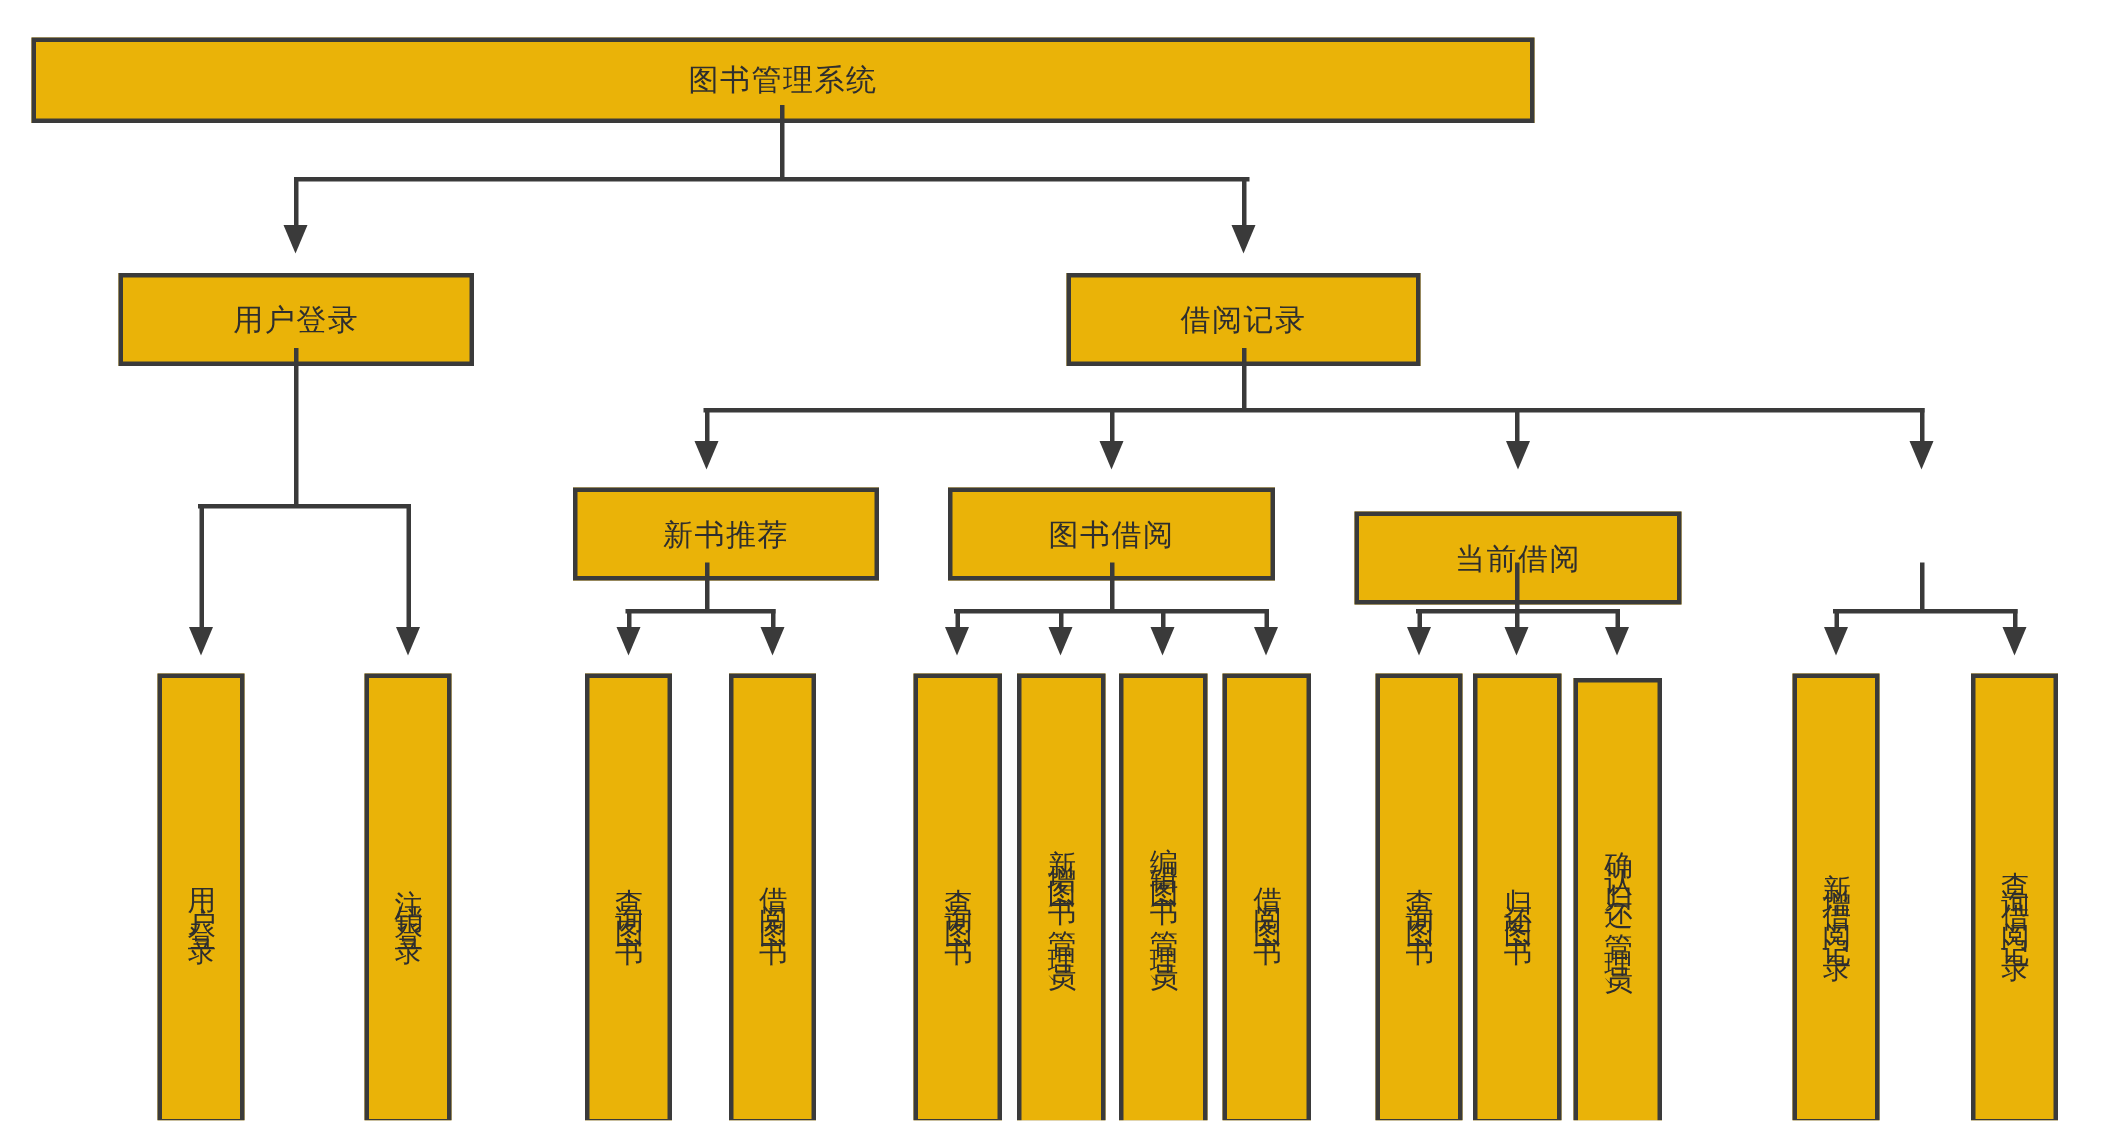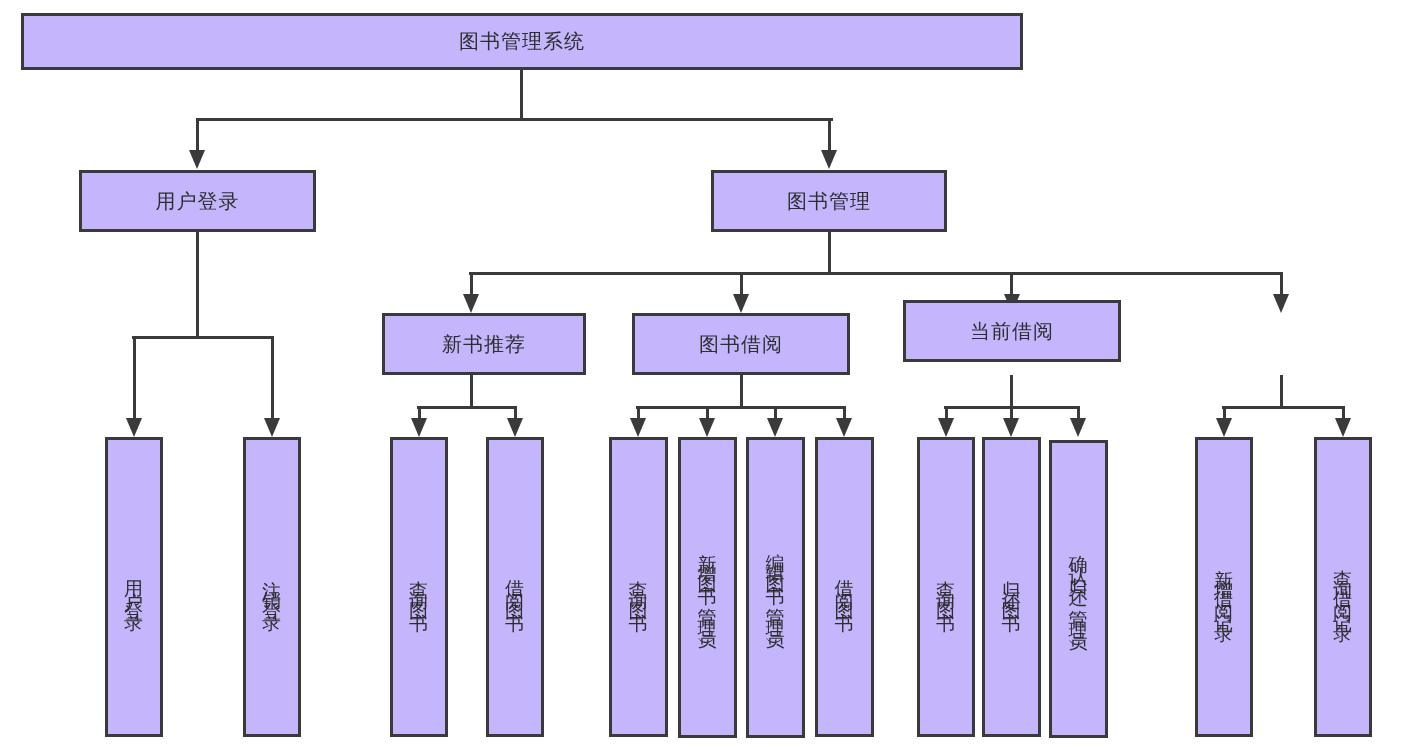--- a/index.html
+++ b/index.html
@@ -1,23 +1,23 @@
 <!DOCTYPE html>
 <html><head>
 <meta charset="utf-8">
 <style>
   html,body{margin:0;padding:0;background:#fff;}
   .canvas{
     position:relative;width:1405px;height:747px;background:#ffffff;overflow:hidden;
     font-family:"Liberation Sans","DejaVu Sans",sans-serif;color:#2e2e2e;
   }
   .box{
-    position:absolute;background:#c4b5fd;border:3px solid #3a3a3a;box-sizing:border-box;
+    position:absolute;background:#eab308;border:3px solid #3a3a3a;box-sizing:border-box;
     display:flex;align-items:center;justify-content:center;
-    font-size:20px;letter-spacing:1px;color:#2e2e2e;text-align:center;
+    font-size:20px;letter-spacing:1px;color:#2e2e2e;text-align:center;margin-top:12px;
   }
   .vbox{
     writing-mode:vertical-rl;text-orientation:mixed;
     font-size:19px;letter-spacing:11px;line-height:1;
   }
   .hline,.vline{position:absolute;background:#3a3a3a;}
   .hline{height:3px;}
   .vline{width:3px;}
   .arrowhead{
     position:absolute;width:0;height:0;
@@ -37,21 +37,21 @@
   <div class="box" style="left:21px;top:13px;width:1002px;height:57px">图书管理系统</div>
 
   <div class="vline" style="left:520px;top:70px;height:48px"></div>
   <div class="hline" style="left:196px;top:118px;width:637px"></div>
   <div class="vline" style="left:196px;top:118px;height:39px"></div>
   <div class="arrowhead" style="left:189px;top:150px"></div>
   <div class="vline" style="left:828px;top:118px;height:39px"></div>
   <div class="arrowhead" style="left:821px;top:150px"></div>
 
   <div class="box" style="left:79px;top:170px;width:237px;height:62px">用户登录</div>
-  <div class="box" style="left:711px;top:170px;width:236px;height:62px">图书管理</div>
+  <div class="box" style="left:711px;top:170px;width:236px;height:62px">借阅记录</div>
 
   <div class="vline" style="left:196px;top:232px;height:104px"></div>
   <div class="hline" style="left:132px;top:336px;width:141px"></div>
   <div class="vline" style="left:133px;top:336px;height:89px"></div>
   <div class="arrowhead" style="left:126px;top:418px"></div>
   <div class="vline" style="left:271px;top:336px;height:89px"></div>
   <div class="arrowhead" style="left:264px;top:418px"></div>
 
   <div class="vline" style="left:828px;top:232px;height:40px"></div>
   <div class="hline" style="left:469px;top:272px;width:814px"></div>
@@ -59,21 +59,21 @@
   <div class="arrowhead" style="left:463px;top:294px"></div>
   <div class="vline" style="left:740px;top:272px;height:29px"></div>
   <div class="arrowhead" style="left:733px;top:294px"></div>
   <div class="vline" style="left:1010px;top:272px;height:29px"></div>
   <div class="arrowhead" style="left:1004px;top:294px"></div>
   <div class="vline" style="left:1280px;top:272px;height:29px"></div>
   <div class="arrowhead" style="left:1273px;top:294px"></div>
 
   <div class="box" style="left:382px;top:313px;width:204px;height:62px">新书推荐</div>
   <div class="box" style="left:632px;top:313px;width:218px;height:62px">图书借阅</div>
-  <div class="box" style="left:903px;top:300px;width:218px;height:62px">当前借阅</div>
+  <div class="box" style="left:903px;top:329px;width:218px;height:62px">当前借阅</div>
 
   <div class="vline" style="left:470px;top:375px;height:31px"></div>
   <div class="hline" style="left:417px;top:406px;width:100px"></div>
   <div class="vline" style="left:418px;top:406px;height:19px"></div>
   <div class="arrowhead" style="left:411px;top:418px"></div>
   <div class="vline" style="left:514px;top:406px;height:19px"></div>
   <div class="arrowhead" style="left:507px;top:418px"></div>
 
   <div class="vline" style="left:740px;top:375px;height:31px"></div>
   <div class="hline" style="left:636px;top:406px;width:210px"></div>

